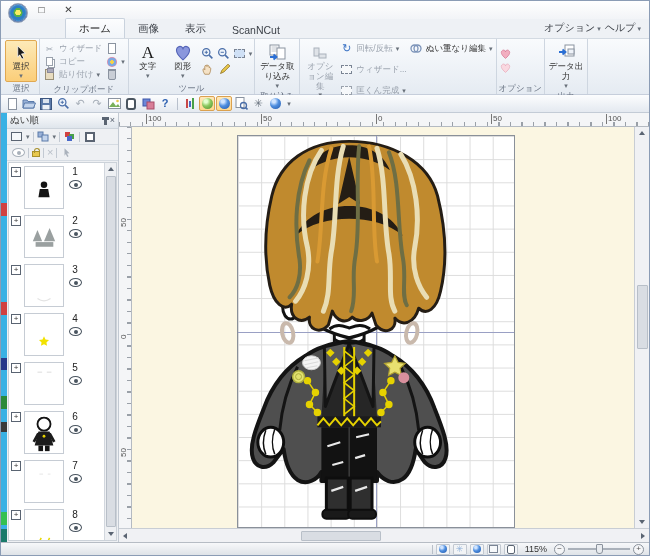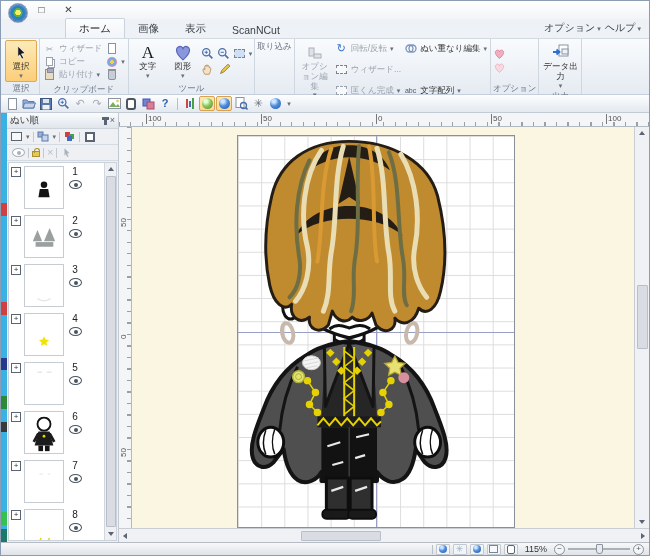--- a/index.html
+++ b/index.html
@@ -260,20 +260,34 @@
                   <path d="M2,14 L4,9.5 L12,1.5 L14.5,4 L6.5,12 Z" fill="#e8c84a" stroke="#8a6a1a" stroke-width="1"></path>
                 </svg>
               </span>
           </div>
         </div>
       </div>
       <div class="glabel">ツール</div>
     </div>
 
     <div class="rgroup">
+      <div class="rcontent">
+        <div class="vbtn" style="width:40px">
+          <span class="bicon">
+            <svg width="19" height="17" viewBox="0 0 19 17">
+                <rect x="2" y="1" width="9" height="10" fill="#fff" stroke="#8a93a0"></rect>
+                <path d="M3.5,3 h6 M3.5,5 h6 M3.5,7 h6" stroke="#c0c6ce" stroke-width="1"></path>
+                <rect x="9" y="4" width="8" height="11" fill="#fff" stroke="#8a93a0"></rect>
+                <path d="M2,13 h6 M5.5,10.5 L8.5,13 L5.5,15.5" stroke="#2b6fd4" stroke-width="1.8" fill="none"></path>
+              </svg>
+          </span>
+          <span class="blabel">データ取り込み</span>
+          <i class="dd">▾</i>
+        </div>
+      </div>
       <div class="glabel">取り込み</div>
     </div>
 
     <div class="rgroup">
       <div class="rcontent">
         <div class="vbtn" style="width:36px;color:#9aa2ad">
           <span class="bicon">
             <svg width="16" height="14" viewBox="0 0 16 14">
                 <rect x="2" y="2" width="5" height="8" fill="#dfe3e8" stroke="#aab2bc"></rect>
                 <rect x="7" y="8" width="7" height="4" fill="#dfe3e8" stroke="#aab2bc"></rect>
@@ -304,25 +318,20 @@
         </div>
         <div class="scol">
           <div class="sbtn en">
               <span class="mini">
             <svg width="12" height="11" viewBox="0 0 12 11">
                   <circle cx="4.5" cy="5.5" r="3.5" fill="none" stroke="#7a92b8" stroke-width="1.3"></circle>
                   <circle cx="7.5" cy="5.5" r="3.5" fill="none" stroke="#7a92b8" stroke-width="1.3"></circle>
                 </svg>
               </span>
               <span>ぬい重なり編集</span>
-              <i class="dd">▾</i>
-            </div>
-          <div class="sbtn en">
-              <span class="mini" style="font-size:7px;color:#556">abc</span>
-              <span>文字配列</span>
               <i class="dd">▾</i>
             </div>
         </div>
       </div>
       <div class="glabel">編集</div>
     </div>
 
     <div class="rgroup">
       <div class="rcontent">
         <div class="scol" style="justify-content:center;gap:2px">

